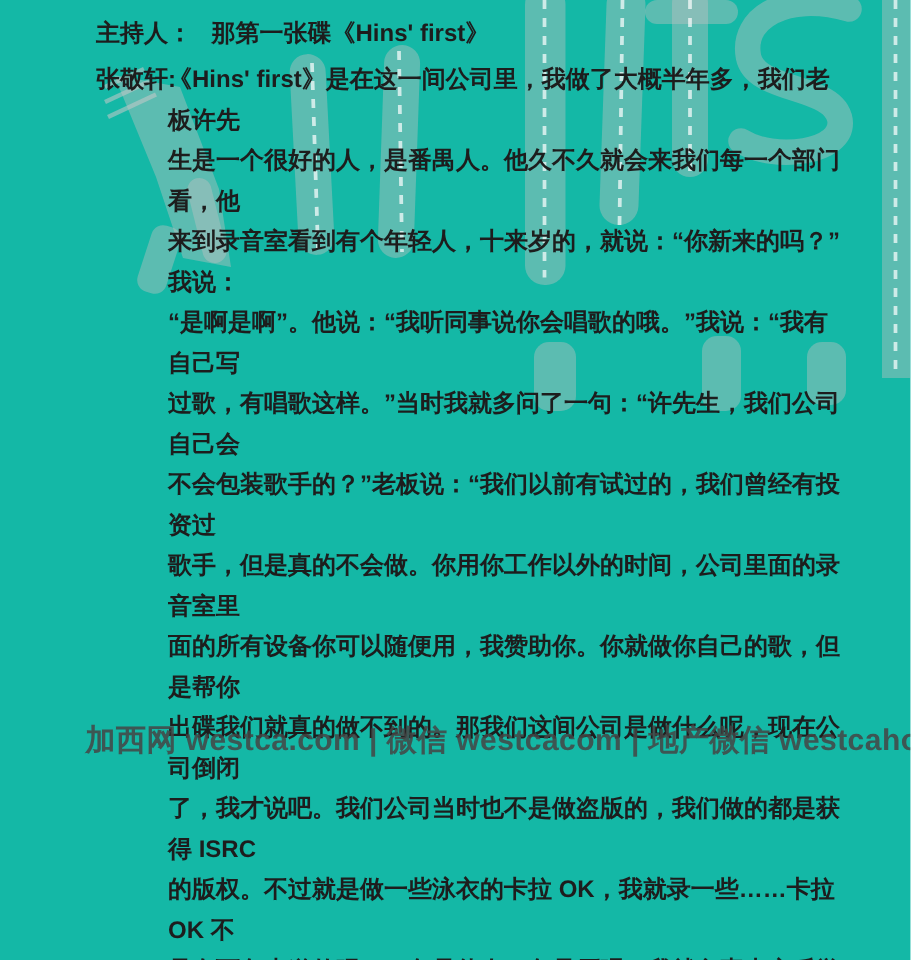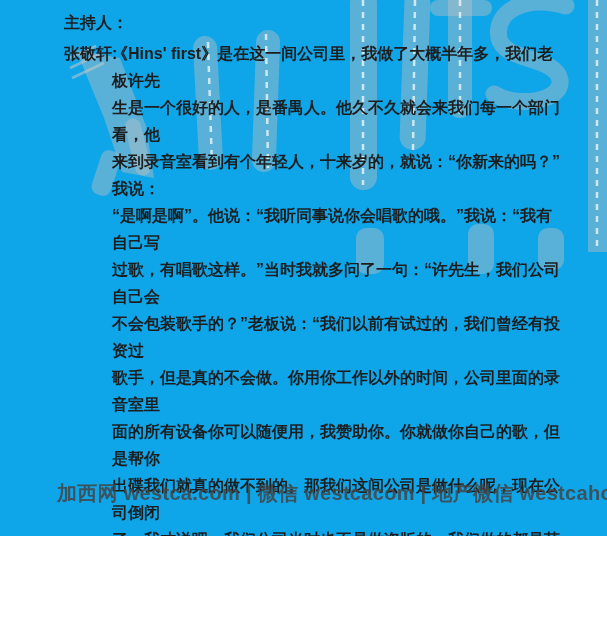--- a/index.html
+++ b/index.html
@@ -4,22 +4,22 @@
 <style>
   html, body {
     margin: 0;
     padding: 0;
     background: #ffffff;
     font-family: "Liberation Sans", "DejaVu Sans", sans-serif;
   }
   .page {
     position: relative;
     width: 607px;
-    height: 536px;
-    background: #0ea5e9;
+    height: 640px;
+    background: #14b8a6;
     overflow: hidden;
   }
   
   .bg-mark {
     position: absolute;
     top: 0;
     left: 0;
     z-index: 0;
     pointer-events: none;
   }
@@ -98,20 +98,21 @@
     <g stroke="#c9c9c9" stroke-opacity="0.55" stroke-width="3">
       <line x1="70" y1="58" x2="96" y2="46"></line>
       <line x1="70" y1="68" x2="100" y2="54"></line>
       <line x1="72" y1="78" x2="104" y2="63"></line>
     </g>
   </svg>
 
   <div class="transcript">
     <div class="para para-host">
       <span class="speaker">主持人：</span>
+      <span class="content">那第一张碟《Hins' first》</span>
     </div>
     <div class="para para-guest">
       <span class="speaker">张敬轩:</span>
       <div class="content">《Hins' first》是在这一间公司里，我做了大概半年多，我们老板许先
 生是一个很好的人，是番禺人。他久不久就会来我们每一个部门看，他
 来到录音室看到有个年轻人，十来岁的，就说：“你新来的吗？”我说：
 “是啊是啊”。他说：“我听同事说你会唱歌的哦。”我说：“我有自己写
 过歌，有唱歌这样。”当时我就多问了一句：“许先生，我们公司自己会
 不会包装歌手的？”老板说：“我们以前有试过的，我们曾经有投资过
 歌手，但是真的不会做。你用你工作以外的时间，公司里面的录音室里

